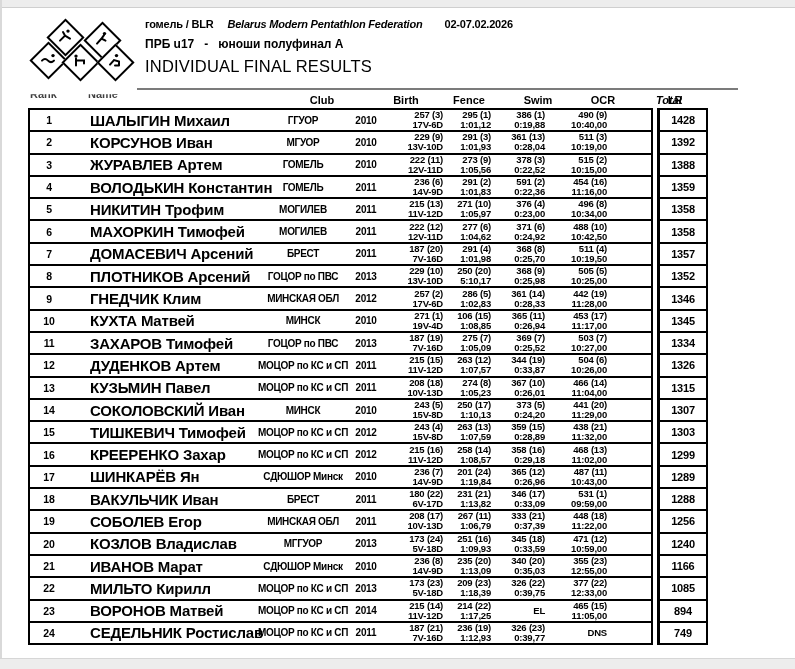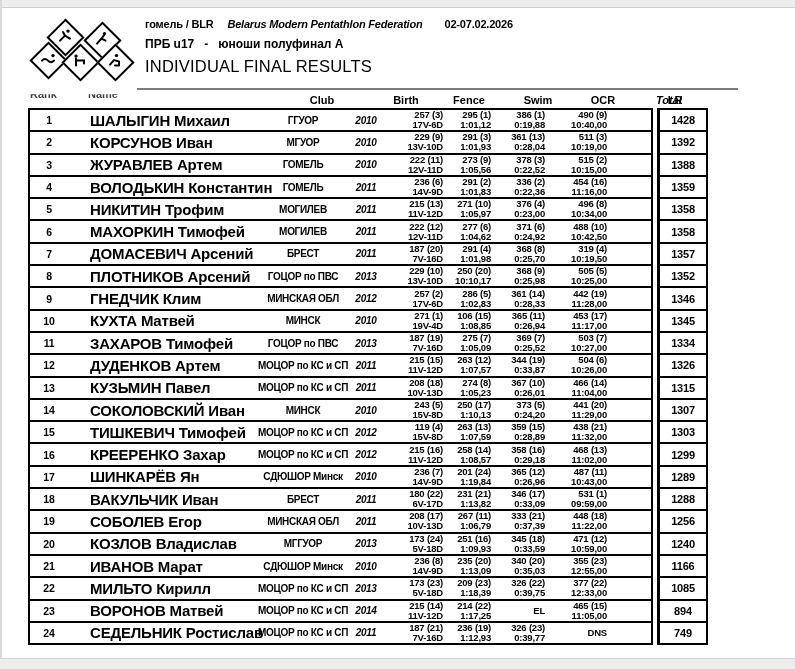--- a/index.html
+++ b/index.html
@@ -42,21 +42,21 @@
 
   .rows-host{position:relative;}
   .trow{display:flex;height:24.3px;box-sizing:border-box;}
   .trow + .trow{margin-top:-2px;}
   .trow-main{display:grid;grid-template-columns:38px 176px 104px 36px 62px 48px 54px 62px 45px;width:625px;box-sizing:border-box;border:2px solid #000;align-items:center;}
   .trow-total{width:52px;margin-left:4px;box-sizing:border-box;border:2px solid #000;border-left-width:3.5px;display:flex;align-items:center;justify-content:center;font-size:11px;font-weight:bold;letter-spacing:-0.2px;}
   .c{font-weight:bold;letter-spacing:-0.2px;}
   .c-rank{font-size:10.5px;text-align:center;}
   .c-name{font-size:15px;padding-left:22px;white-space:nowrap;}
   .c-club{font-size:10px;text-align:center;letter-spacing:-0.3px;white-space:nowrap;margin-left:14px;}
-  .c-birth{font-size:10px;text-align:center;font-style:italic;}
+  .c-birth{font-size:10px;text-align:center;}
   .c-two{display:flex;flex-direction:column;align-items:flex-end;justify-content:center;padding-right:3px;font-size:9.5px;line-height:10px;white-space:nowrap;}
   .c-two .ln{display:block;}
 </style>
 </head>
 <body>
 
 <div class="edge-top"></div>
 <div class="edge-left"></div>
 <div class="edge-bottom"></div>
 
@@ -206,21 +206,21 @@
           <div class="c c-birth">2011</div>
           <div class="c c-two">
             <span class="ln">236 (6)</span>
             <span class="ln">14V-9D</span>
           </div>
           <div class="c c-two">
             <span class="ln">291 (2)</span>
             <span class="ln">1:01,83</span>
           </div>
           <div class="c c-two">
-            <span class="ln">336 (2)</span>
+            <span class="ln">591 (2)</span>
             <span class="ln">0:22,36</span>
           </div>
           <div class="c c-two">
             <span class="ln">454 (16)</span>
             <span class="ln">11:16,00</span>
           </div>
           <div class="c"></div>
         </div>
         <div class="trow-total">1359</div>
       </div>
@@ -288,40 +288,40 @@
           </div>
           <div class="c c-two">
             <span class="ln">291 (4)</span>
             <span class="ln">1:01,98</span>
           </div>
           <div class="c c-two">
             <span class="ln">368 (8)</span>
             <span class="ln">0:25,70</span>
           </div>
           <div class="c c-two">
-            <span class="ln">319 (4)</span>
+            <span class="ln">511 (4)</span>
             <span class="ln">10:19,50</span>
           </div>
           <div class="c"></div>
         </div>
         <div class="trow-total">1357</div>
       </div>
       <div class="trow">
         <div class="trow-main">
           <div class="c c-rank">8</div>
           <div class="c c-name">ПЛОТНИКОВ Арсений</div>
           <div class="c c-club">ГОЦОР по ПВС</div>
           <div class="c c-birth">2013</div>
           <div class="c c-two">
             <span class="ln">229 (10)</span>
             <span class="ln">13V-10D</span>
           </div>
           <div class="c c-two">
             <span class="ln">250 (20)</span>
-            <span class="ln">10:10,17</span>
+            <span class="ln">5:10,17</span>
           </div>
           <div class="c c-two">
             <span class="ln">368 (9)</span>
             <span class="ln">0:25,98</span>
           </div>
           <div class="c c-two">
             <span class="ln">505 (5)</span>
             <span class="ln">10:25,00</span>
           </div>
           <div class="c"></div>
@@ -484,21 +484,21 @@
         </div>
         <div class="trow-total">1307</div>
       </div>
       <div class="trow">
         <div class="trow-main">
           <div class="c c-rank">15</div>
           <div class="c c-name">ТИШКЕВИЧ Тимофей</div>
           <div class="c c-club">МОЦОР по КС и СП</div>
           <div class="c c-birth">2012</div>
           <div class="c c-two">
-            <span class="ln">119 (4)</span>
+            <span class="ln">243 (4)</span>
             <span class="ln">15V-8D</span>
           </div>
           <div class="c c-two">
             <span class="ln">263 (13)</span>
             <span class="ln">1:07,59</span>
           </div>
           <div class="c c-two">
             <span class="ln">359 (15)</span>
             <span class="ln">0:28,89</span>
           </div>

